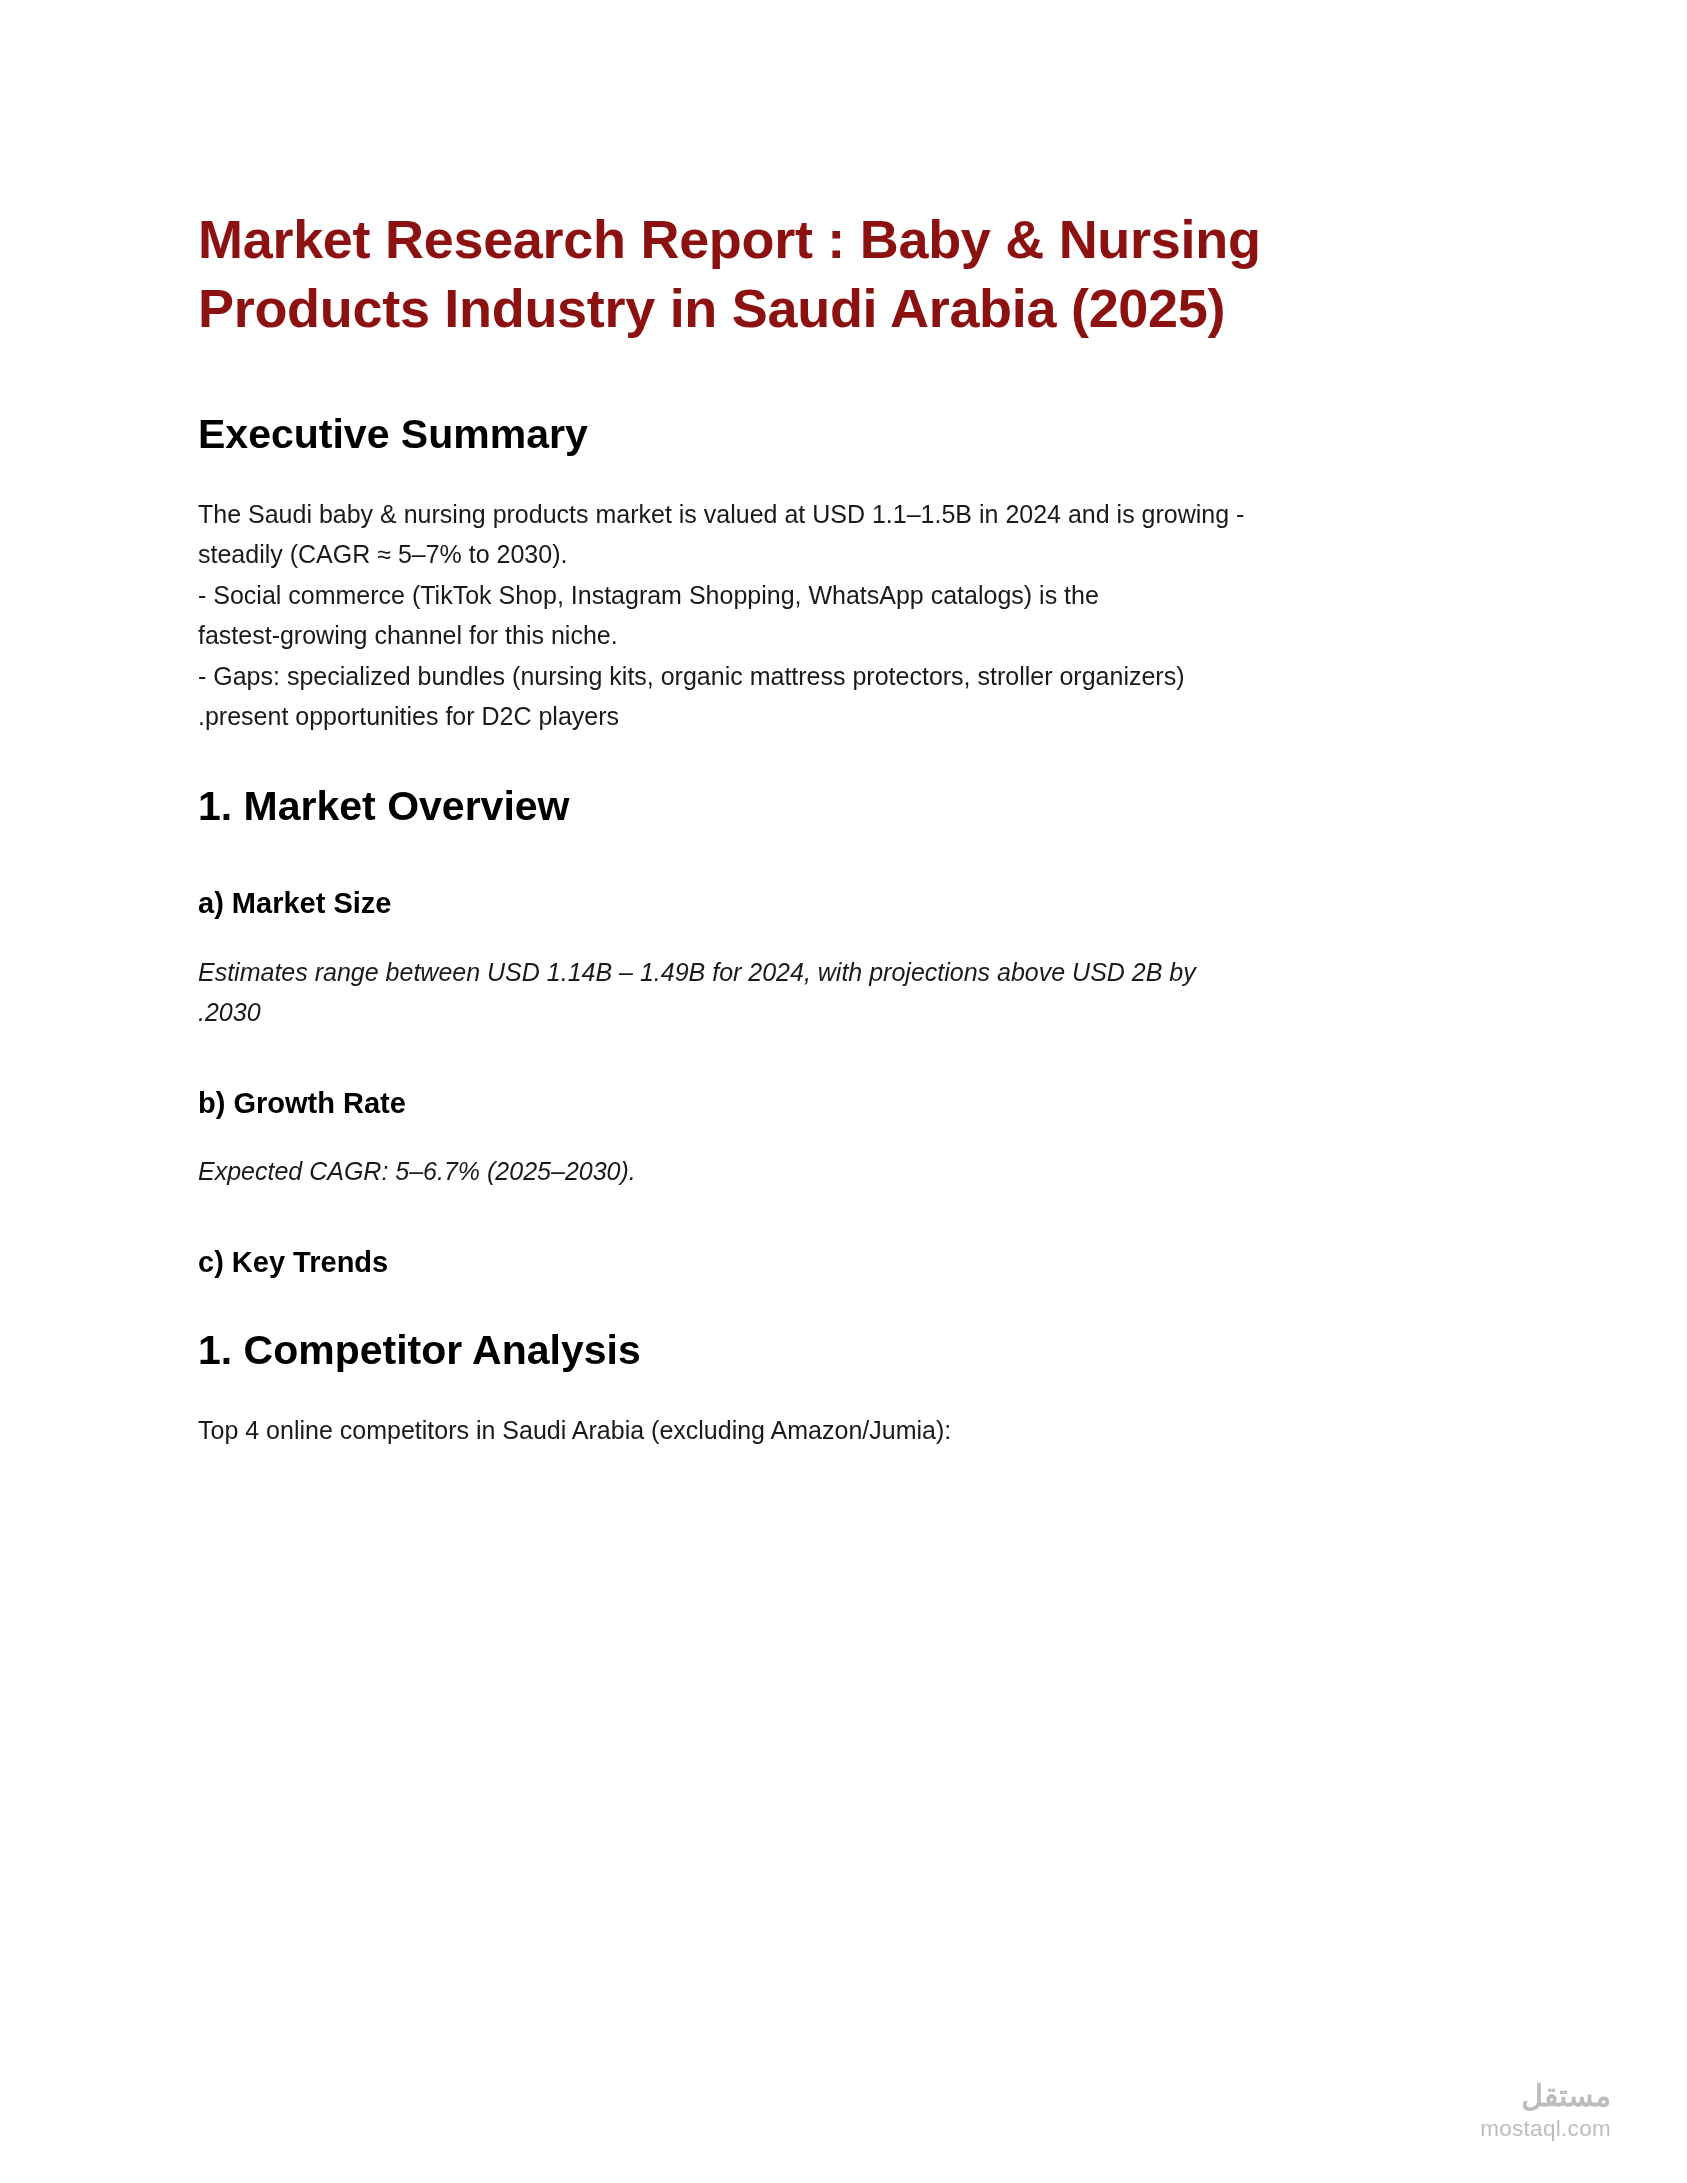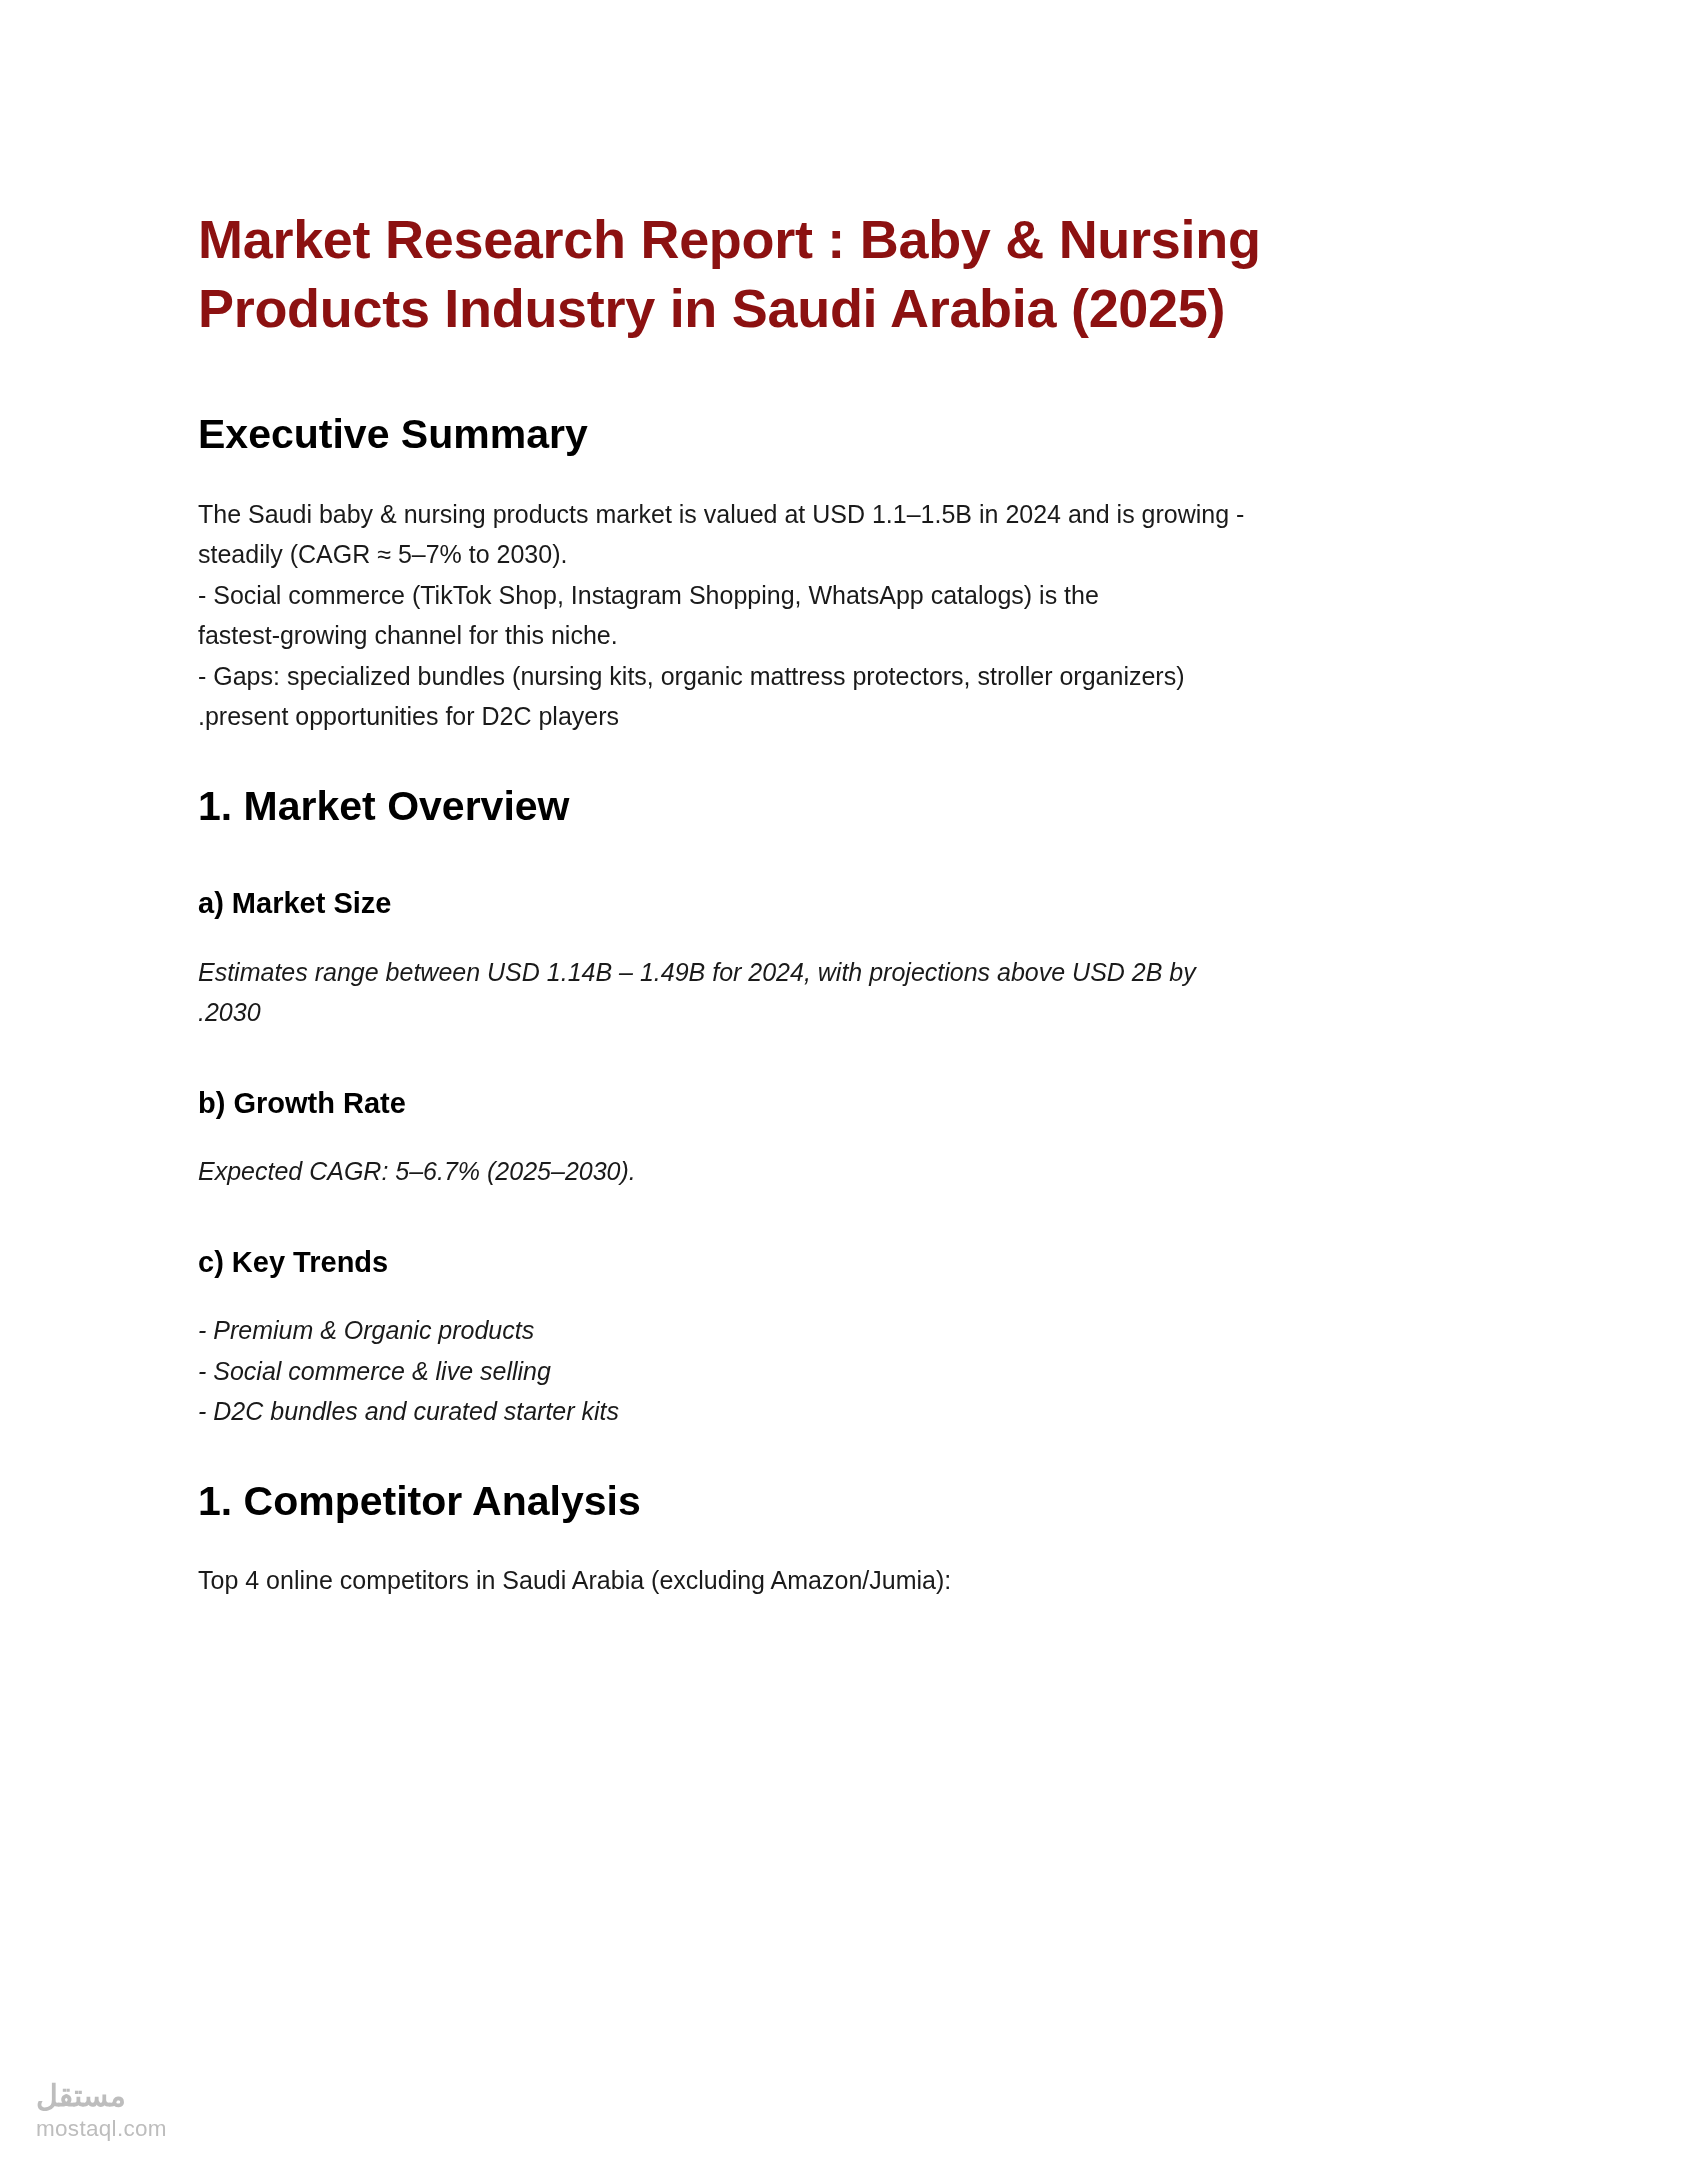--- a/index.html
+++ b/index.html
@@ -65,23 +65,22 @@
   }
   p.body-text.after-h3 {
     margin-top: 29px;
     font-style: italic;
   }
   .footer-logo {
     position: absolute;
     left: 0;
     right: 0;
     bottom: 41px;
-    text-align: left;
+    text-align: right;
     color: #b9b9b9;
-    margin-left: 36px;
   }
   .footer-logo .mark {
     font-size: 30px;
     font-weight: bold;
     letter-spacing: 0.7px;
     line-height: 1.1;
     color: #bdbdbd;
   }
   .footer-logo .domain {
     font-size: 22.5px;
@@ -114,23 +113,20 @@
 
     <p class="body-text after-h3">Estimates range between USD 1.14B – 1.49B for 2024, with projections above USD 2B by
 .2030</p>
 
     <h3 class="section-h3">b) Growth Rate</h3>
 
     <p class="body-text after-h3">Expected CAGR: 5–6.7% (2025–2030).</p>
 
     <h3 class="section-h3">c) Key Trends</h3>
 
-    <p class="body-text after-h3">- Premium &amp; Organic products
- - Social commerce &amp; live selling
- - D2C bundles and curated starter kits</p>
 
     <h2 class="section-h2 tight">1. Competitor Analysis</h2>
 
     <p class="body-text">Top 4 online competitors in Saudi Arabia (excluding Amazon/Jumia):</p>
 
   </div>
 
   <div class="footer-logo">
     <div class="mark">مستقل</div>
     <div class="domain">mostaql.com</div>

